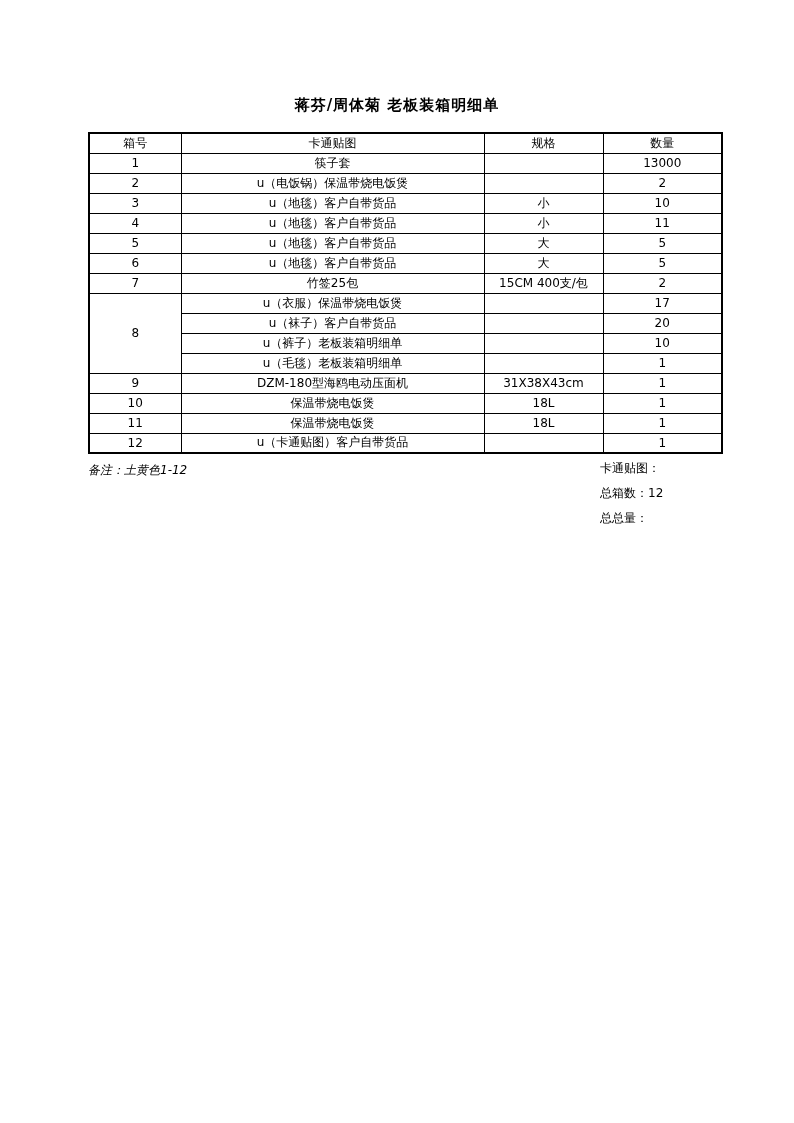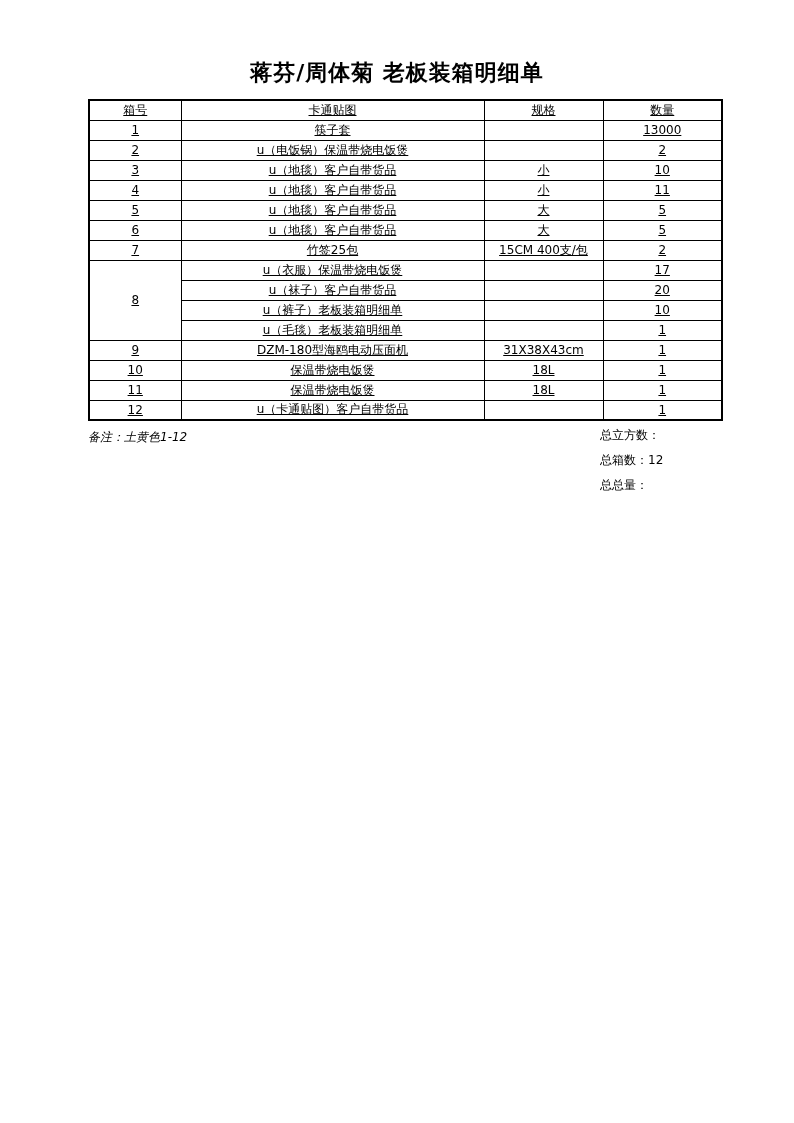--- a/index.html
+++ b/index.html
@@ -6,34 +6,33 @@
   html, body { margin: 0; padding: 0; background: #ffffff; }
   body { font-family: "DejaVu Sans", sans-serif; color: #000; }
   .page {
     position: relative;
     width: 794px;
     height: 1123px;
     background: #ffffff;
     overflow: hidden;
   }
   .doc-title {
-    padding-top: 62px;
+    padding-top: 95px;
     text-align: center;
-    font-size: 22px;
+    font-size: 15px;
     font-weight: bold;
     letter-spacing: 1px;
     line-height: 21px;
   }
   table.packing-table {
     border-collapse: collapse;
     table-layout: fixed;
     width: 633px;
     margin: 16px 4px 0 88px;
     border: 2px solid #000;
-    text-decoration: underline;
   }
   .packing-table col.c-box  { width: 92px;  }
   .packing-table col.c-name { width: 303px; }
   .packing-table col.c-spec { width: 119px; }
   .packing-table col.c-qty  { width: 119px; }
   .packing-table th,
   .packing-table td {
     border: 1px solid #000;
     height: 20px;
     padding: 0 2px;
@@ -178,19 +177,19 @@
         <td>u（卡通贴图）客户自带货品</td>
         <td></td>
         <td>1</td>
       </tr>
     </tbody>
   </table>
 
   <div class="doc-footer">
     <div class="note-line">备注：土黄色1-12</div>
     <div class="totals">
-      <div class="total-line"><span>总立方数：</span><span></span></div>
+      <div class="total-line"><span>卡通贴图：</span><span></span></div>
       <div class="total-line"><span>总箱数：</span><span>12</span></div>
       <div class="total-line"><span>总总量：</span><span></span></div>
     </div>
   </div>
 
 </div>
 
 </body></html>

